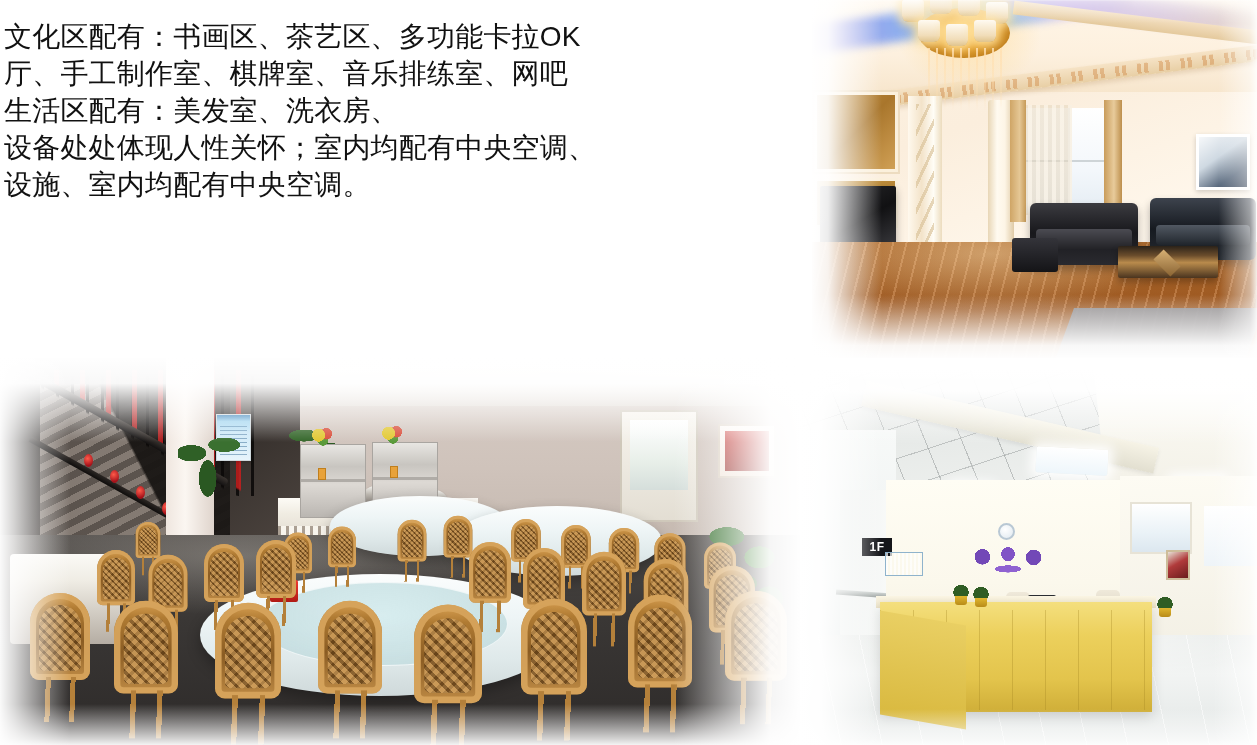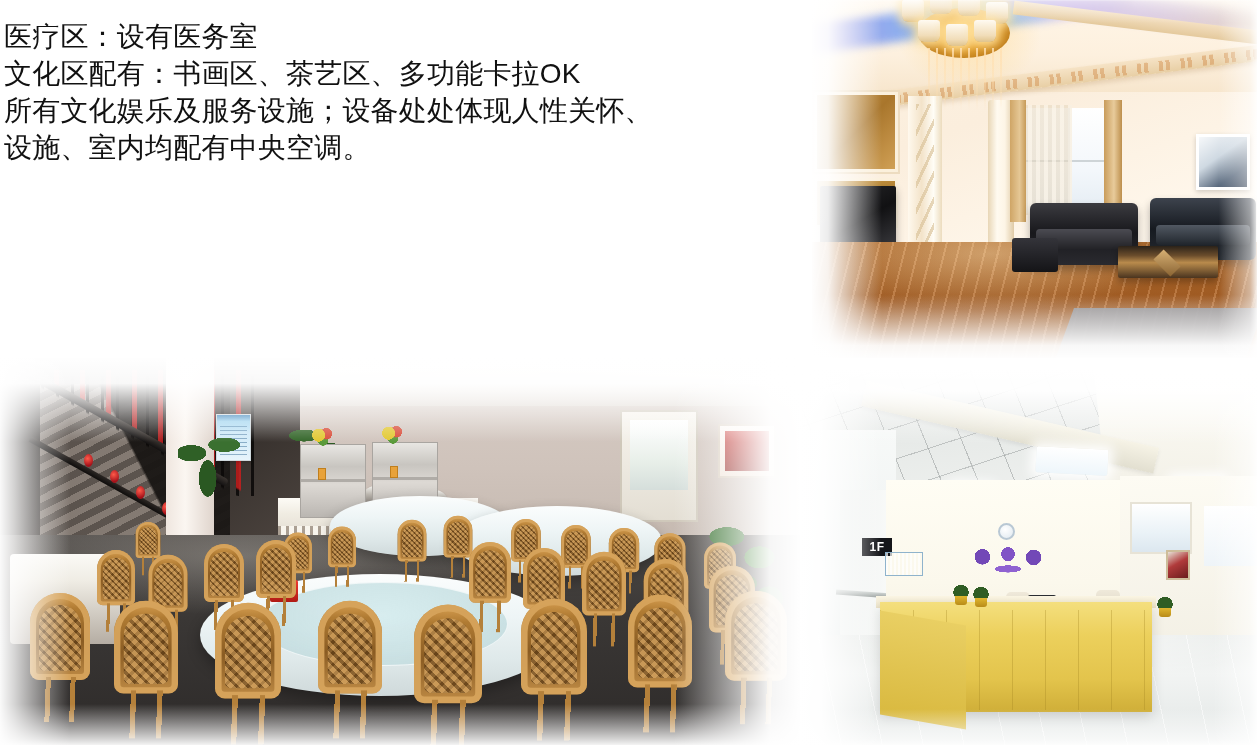--- a/index.html
+++ b/index.html
@@ -634,23 +634,24 @@
       radial-gradient(ellipse 24% 16% at 72% 70%, #336f2a 0 60%, rgba(51,111,42,0) 61%);
     filter: blur(.6px);
   }
 </style>
 </head>
 <body>
 
 <div class="page">
 
   <div class="text-block">
-    <div class="text-line">医疗区：设有医务室</div>
     <div class="text-line">文化区配有：书画区、茶艺区、多功能卡拉OK</div>
-    <div class="text-line">所有文化娱乐及服务设施；设备处处体现人性关怀、</div>
+    <div class="text-line">厅、手工制作室、棋牌室、音乐排练室、网吧</div>
+    <div class="text-line">生活区配有：美发室、洗衣房、</div>
+    <div class="text-line">设备处处体现人性关怀；室内均配有中央空调、</div>
     <div class="text-line">设施、室内均配有中央空调。</div>
   </div>
 
   <div class="photo fade-tr" id="living-room">
     <div class="scene">
       <div class="lr-wall"></div>
       <div class="lr-ceiling"></div>
       <div class="lr-cove"></div>
       <div class="lr-cove2"></div>
       <div class="lr-crown"></div>

